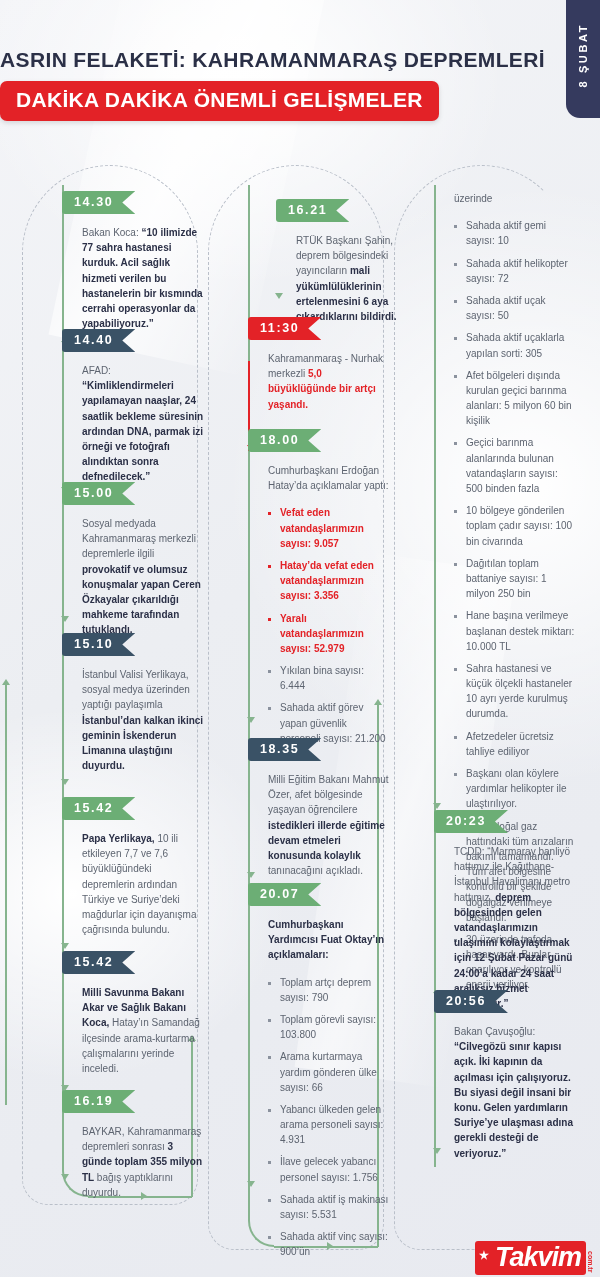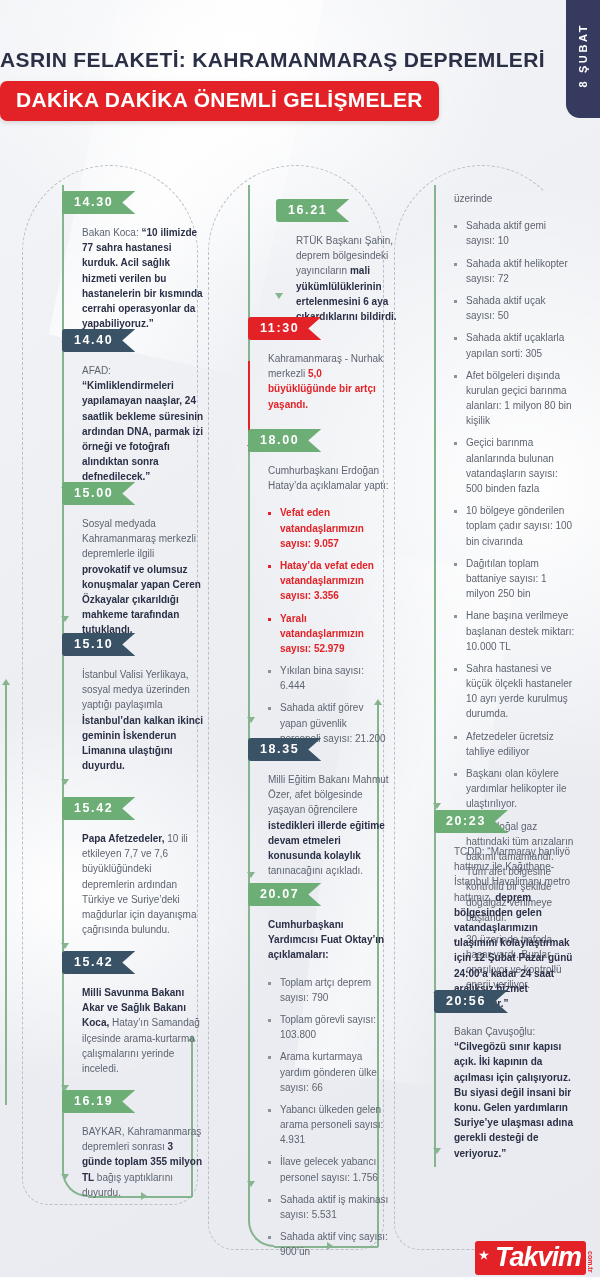--- a/index.html
+++ b/index.html
@@ -227,21 +227,21 @@
       <div class="badge-row"><span class="badge navy">15.10</span></div>
       <div class="body">
         <span>İstanbul Valisi Yerlikaya, sosyal medya üzerinden yaptığı paylaşımla </span><b>İstanbul’dan kalkan ikinci geminin İskenderun Limanına ulaştığını duyurdu.</b>
       </div>
       <div class="dn" style="top:146px;"></div>
     </div>
 
     <div class="entry" style="left:62px; top:632px; width:150px;">
       <div class="badge-row"><span class="badge green">15.42</span></div>
       <div class="body">
-        <b>Papa Afetzedeler, </b><span>10 ili etkileyen 7,7 ve 7,6 büyüklüğündeki depremlerin ardından Türkiye ve Suriye’deki mağdurlar için dayanışma çağrısında bulundu.</span>
+        <b>Papa Yerlikaya, </b><span>10 ili etkileyen 7,7 ve 7,6 büyüklüğündeki depremlerin ardından Türkiye ve Suriye’deki mağdurlar için dayanışma çağrısında bulundu.</span>
       </div>
       <div class="dn" style="top:146px;"></div>
     </div>
 
     <div class="entry" style="left:62px; top:786px; width:150px;">
       <div class="badge-row"><span class="badge navy">15.42</span></div>
       <div class="body">
         <b>Milli Savunma Bakanı Akar ve Sağlık Bakanı Koca, </b><span>Hatay’ın Samandağ ilçesinde arama-kurtarma çalışmalarını yerinde inceledi.</span>
       </div>
       <div class="dn" style="top:134px;"></div>
@@ -312,21 +312,21 @@
     </div>
 
     <div class="entry" style="left:434px; top:26px; width:162px;">
       <div class="body" style="margin-top:0;">
         <span>üzerinde</span>
         <ul class="bl">
           <li>Sahada aktif gemi sayısı: 10</li>
           <li>Sahada aktif helikopter sayısı: 72</li>
           <li>Sahada aktif uçak sayısı: 50</li>
           <li>Sahada aktif uçaklarla yapılan sorti: 305</li>
-          <li>Afet bölgeleri dışında kurulan geçici barınma alanları: 1 milyon 80 bin kişilik</li>
+          <li>Afet bölgeleri dışında kurulan geçici barınma alanları: 5 milyon 60 bin kişilik</li>
           <li>Geçici barınma alanlarında bulunan vatandaşların sayısı: 500 binden fazla</li>
           <li>10 bölgeye gönderilen toplam çadır sayısı: 100 bin civarında</li>
           <li>Dağıtılan toplam battaniye sayısı: 1 milyon 250 bin</li>
           <li>Hane başına verilmeye başlanan destek miktarı: 10.000 TL</li>
           <li>Sahra hastanesi ve küçük ölçekli hastaneler 10 ayrı yerde kurulmuş durumda.</li>
           <li>Afetzedeler ücretsiz tahliye ediliyor</li>
           <li>Başkanı olan köylere yardımlar helikopter ile ulaştırılıyor.</li>
           <li>9 ana doğal gaz hattındaki tüm arızaların bakımı tamamlandı. Tüm afet bölgesine kontrollü bir şekilde doğalgaz verilmeye başlandı.</li>
           <li>30 üzerinde trafoda hasar vardı. Bunlar onarılıyor ve kontrollü enerji veriliyor.</li>
         </ul>

